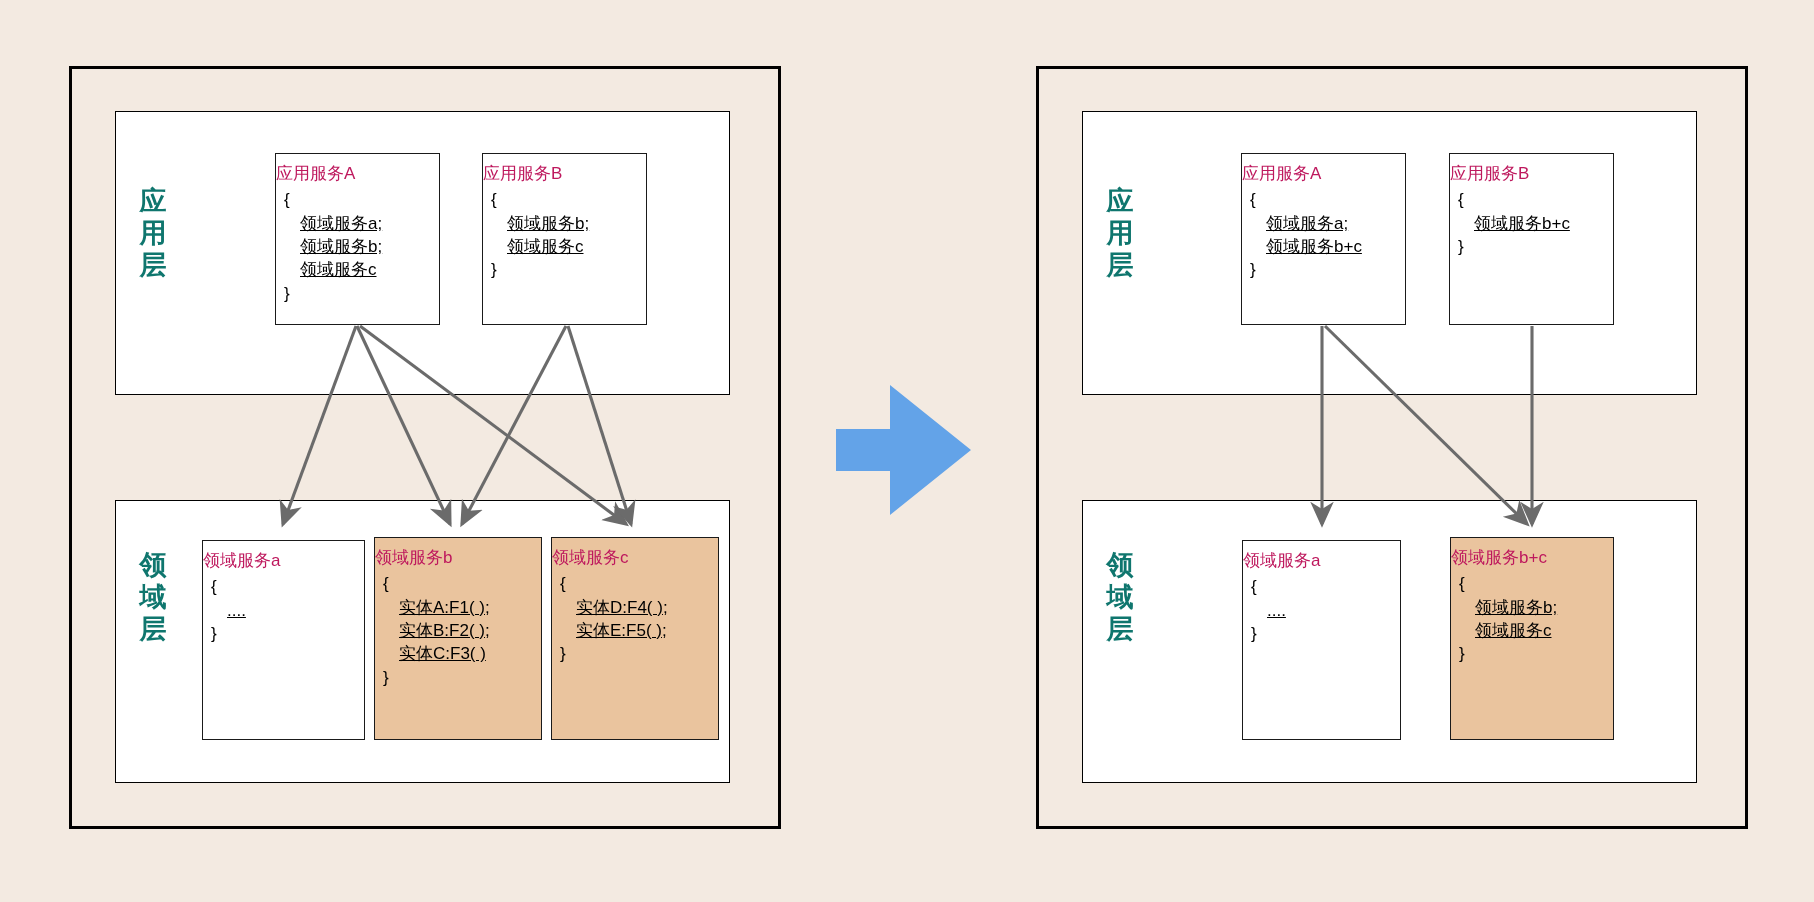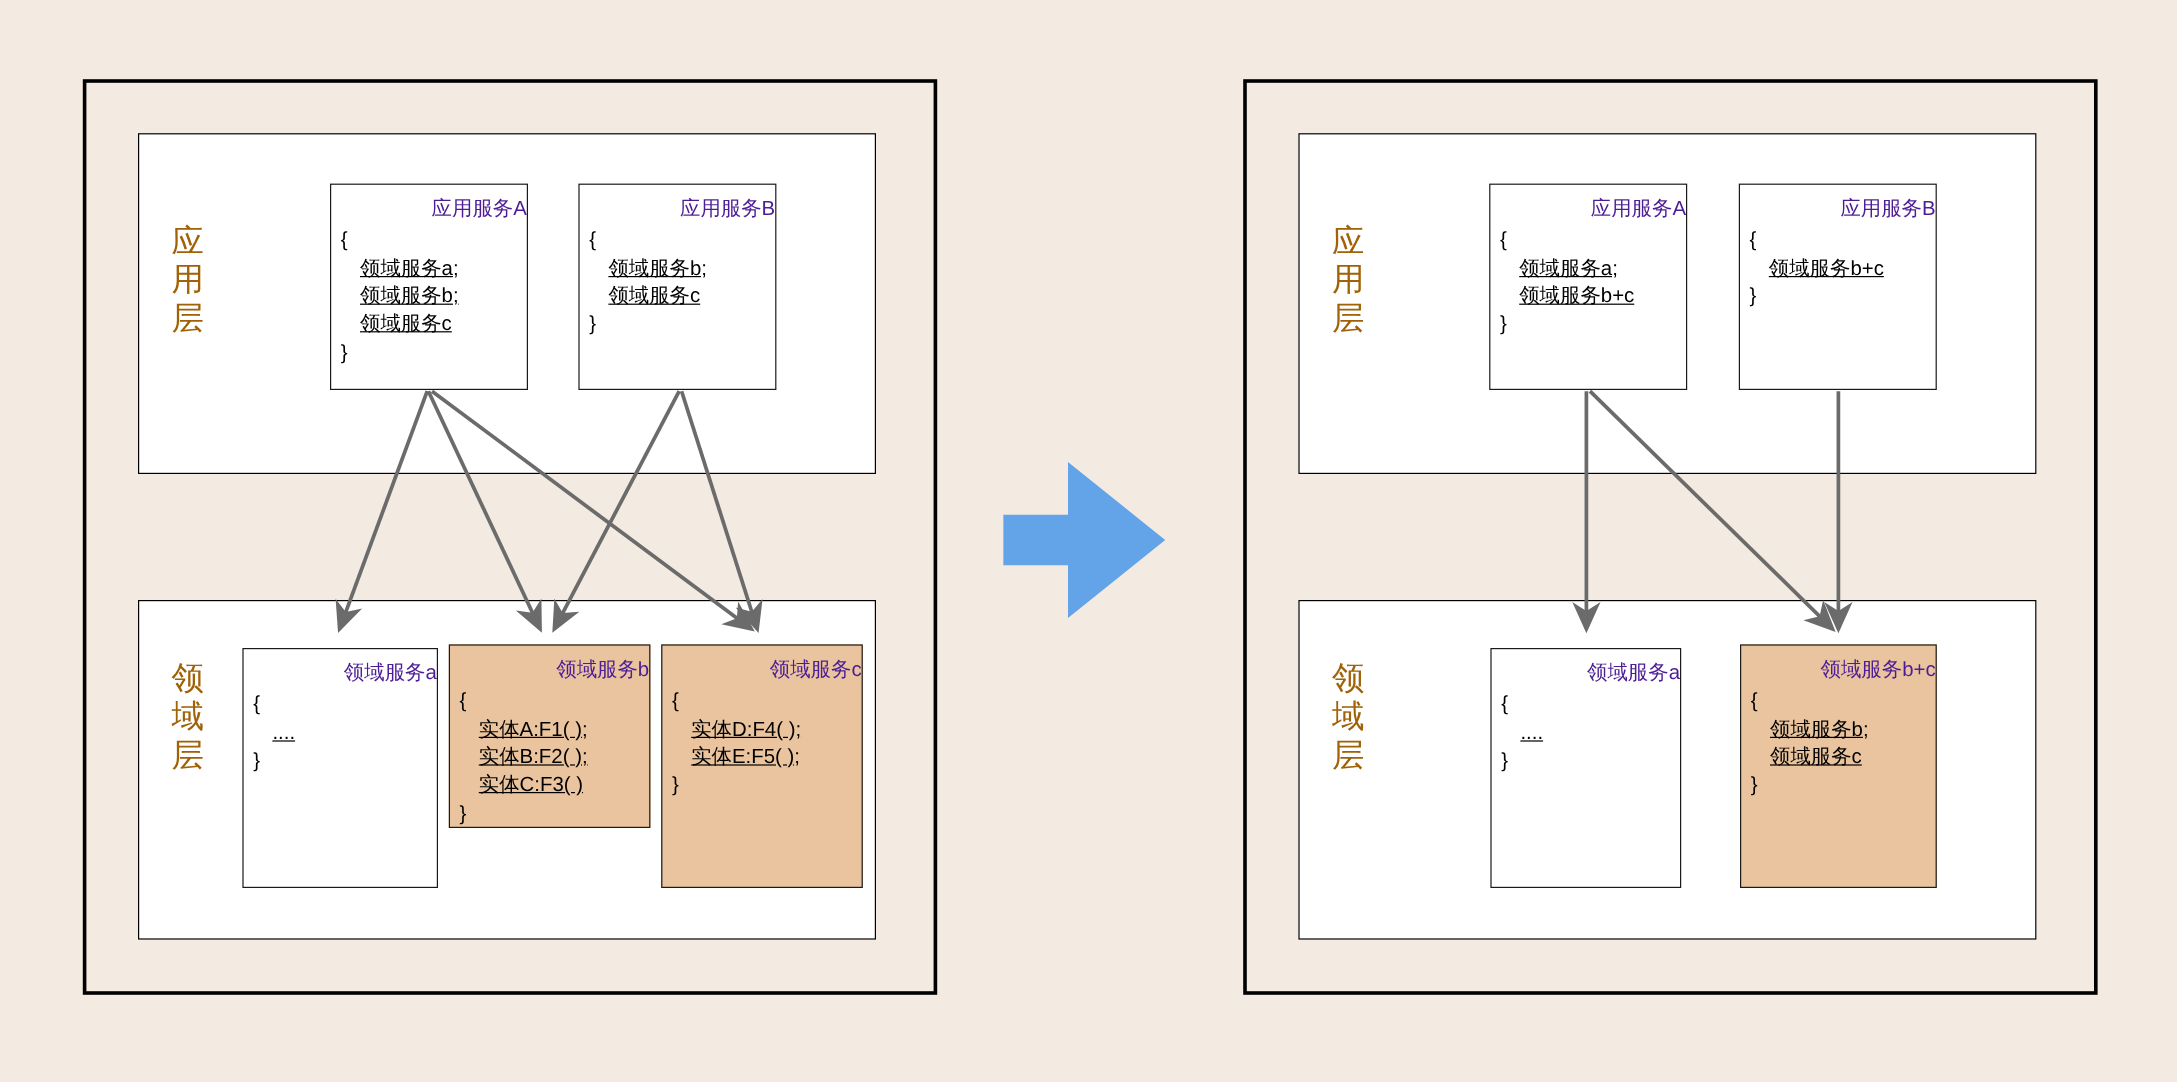--- a/index.html
+++ b/index.html
@@ -36,25 +36,25 @@
   
   .layer {
     position: absolute;
     background: #ffffff;
     border: 1.6px solid #000000;
     box-sizing: border-box;
   }
   .layer-label {
     position: absolute;
     font-size: 27px;
-    font-weight: normal;
+    font-weight: bold;
     line-height: 1.18;
-    color: #a16207;
+    color: #0f766e;
     width: 34px;
-    text-align: right;
+    text-align: center;
     letter-spacing: 0;
   }
 
   
   #app-layer-before    { left: 115px; top: 111px; width: 615px; height: 284px; }
   #domain-layer-before { left: 115px; top: 500px; width: 615px; height: 283px; }
   #app-label-before    { left: 136px; top: 186px; }
   #domain-label-before { left: 136px; top: 550px; }
 
   
@@ -68,23 +68,23 @@
     position: absolute;
     box-sizing: border-box;
     border: 1.6px solid #1a1a1a;
     background: #ffffff;
     padding: 0;
   }
   .box.highlight { background: #eac49e; }
 
   .box-title {
     display: block;
-    text-align: right;
+    text-align: left;
     font-size: 17px;
-    color: #4c1d95;
+    color: #be185d;
     margin-top: 10px;
     line-height: 1.2;
   }
   .box-body {
     margin: 4px 0 0 0;
     padding: 0;
     list-style: none;
   }
   .box-body li {
     font-size: 17px;
@@ -94,21 +94,21 @@
     white-space: nowrap;
   }
   .box-body li.indent { padding-left: 24px; text-decoration: underline; }
 
   
   #svc-app-a-before { left: 275px; top: 153px; width: 165px; height: 172px; }
   #svc-app-b-before { left: 482px; top: 153px; width: 165px; height: 172px; }
 
   
   #svc-dom-a-before { left: 202px; top: 540px; width: 163px; height: 200px; }
-  #svc-dom-b-before { left: 374px; top: 537px; width: 168px; height: 153px; }
+  #svc-dom-b-before { left: 374px; top: 537px; width: 168px; height: 203px; }
   #svc-dom-c-before { left: 551px; top: 537px; width: 168px; height: 203px; }
 
   
   #svc-app-a-after  { left: 1241px; top: 153px; width: 165px; height: 172px; }
   #svc-app-b-after  { left: 1449px; top: 153px; width: 165px; height: 172px; }
 
   
   #svc-dom-a-after  { left: 1242px; top: 540px; width: 159px; height: 200px; }
   #svc-dom-b-c-after{ left: 1450px; top: 537px; width: 164px; height: 203px; }
 

